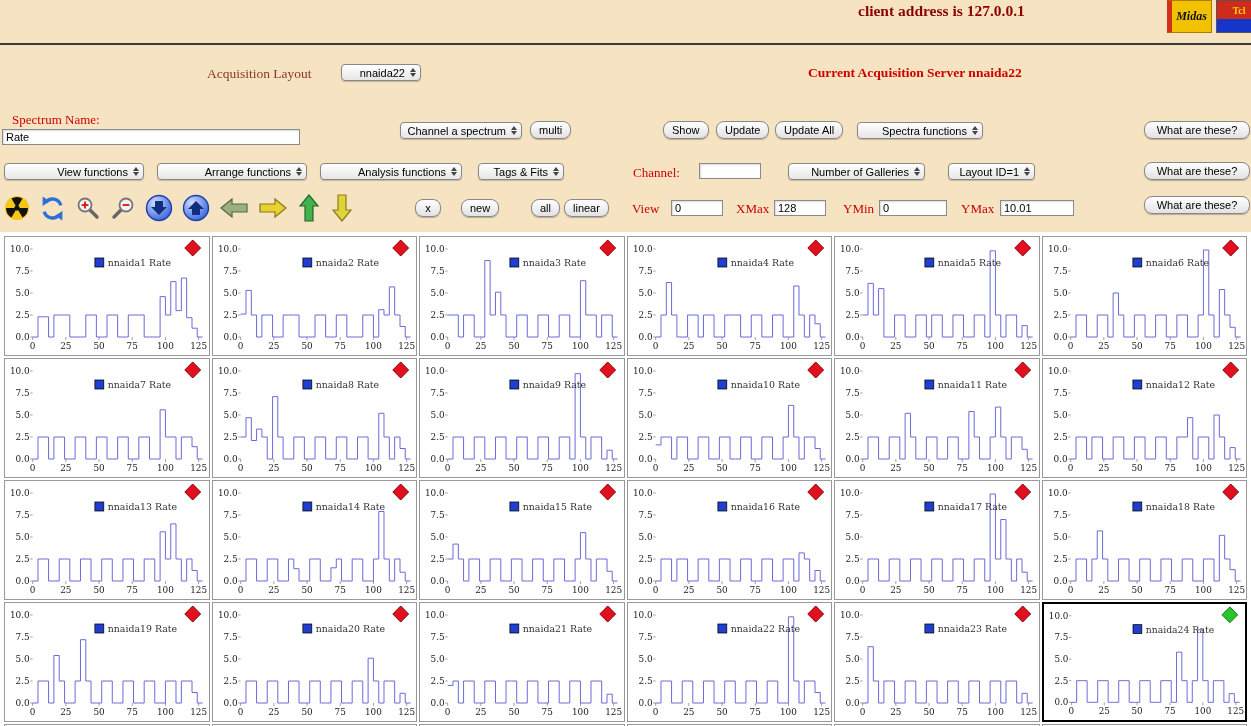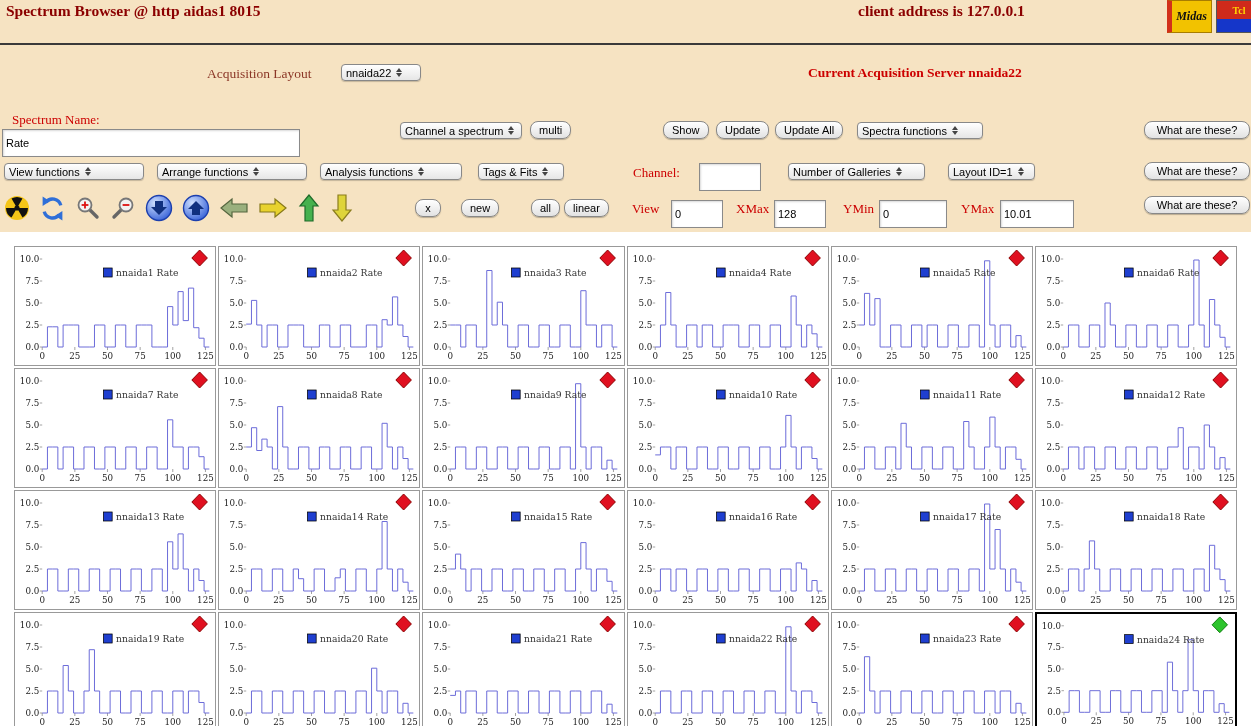--- a/index.html
+++ b/index.html
@@ -8,28 +8,28 @@
   #panel{position:absolute;top:0;left:0;width:1251px;height:232px;background:#f6e3c2}
   #panel > *{position:absolute}
   .hbig{font:bold 15.5px "Liberation Serif",serif;color:#8b0000;white-space:nowrap}
   .brownlab{font:13.5px "Liberation Serif",serif;color:#8b3626;white-space:nowrap}
   .curlab{font:bold 13.5px "Liberation Serif",serif;color:#cc0000;white-space:nowrap}
   .rlab{font:13px "Liberation Serif",serif;color:#cc0000;white-space:nowrap}
   .p-hr{top:43px;left:0;width:1251px;border-top:2px solid #3a3a3a;height:0}
   .btn{font:11px "Liberation Sans",sans-serif;border:1px solid #888;border-radius:8px;
     background:linear-gradient(#ffffff,#e2e2e2);padding:1px 8px;height:18px;
     box-shadow:0 1px 1px rgba(0,0,0,.25);cursor:default;white-space:nowrap}
-  .sel{display:inline-flex;align-items:center;justify-content:flex-start;
+  .sel{display:inline-flex;align-items:center;justify-content:flex-end;
     font:11px "Liberation Sans",sans-serif;border:1px solid #888;border-radius:4px;
     background:linear-gradient(#ffffff,#e6e6e6);height:17px;padding:0 4px;
     box-shadow:0 1px 1px rgba(0,0,0,.2);white-space:nowrap}
   .arrows{display:inline-flex;flex-direction:column;gap:1px;margin-left:5px}
   .tu{width:0;height:0;border-left:3px solid transparent;border-right:3px solid transparent;border-bottom:4px solid #444}
   .td{width:0;height:0;border-left:3px solid transparent;border-right:3px solid transparent;border-top:4px solid #444}
-  .txt{font:11px "Liberation Sans",sans-serif;border:1px solid #8a8a8a;background:#fff;height:28px;
+  .txt{font:11px "Liberation Sans",sans-serif;border:1px solid #8a8a8a;background:#fff;height:16px;
     padding:0 3px;box-shadow:inset 1px 1px 2px rgba(0,0,0,.15)}
   .icon{display:inline-flex;align-items:center}
   
   .p-title{left:6px;top:2px}.p-client{left:858px;top:2px}
   .p-logo1{left:1167px;top:0}.p-logo2{left:1216px;top:0}
   .p-acqlab{left:207px;top:66px}.p-acqsel{left:341px;top:64px;width:80px}.p-cursrv{left:808px;top:65px}
   .p-namelab{left:12px;top:112px}.p-nameinp{left:2px;top:129px;width:298px}
   .p-selspec{left:400px;top:122px;width:122px}.p-multi{left:530px;top:121px}
   .p-show{left:663px;top:121px}.p-update{left:716px;top:121px}.p-updall{left:775px;top:121px}
   .p-specfn{left:857px;top:122px;width:126px}.p-what1{left:1144px;top:121px;width:106px}
@@ -49,33 +49,32 @@
   
   .logo-midas{width:45px;height:33px;background:#f2c200;border:1px solid #a87d00;border-left:5px solid #d2301a;
     display:flex;align-items:center;justify-content:center;font:bold italic 12px "Liberation Serif",serif;color:#111}
   .logo-tcl{width:46px;height:33px;display:flex;flex-direction:column;border:1px solid #555}
   .logo-tcl .t{flex:1.4;background:#cf2a1b;color:#ffd400;font:bold 10px "Liberation Serif",serif;
     display:flex;align-items:center;justify-content:center}
   .logo-tcl .b{flex:1;background:#1536c9}
   
   #gallery{position:absolute;top:232px;left:0;width:1251px;height:494px;background:#fff;
     display:grid;grid-template-columns:repeat(6,1fr);grid-auto-rows:120px;gap:2px;
-    padding:14px;overflow:hidden}
+    padding:4px;overflow:hidden}
   .plot{border:1px solid #999;background:#fff;position:relative}
   .plot.selected{border:2px solid #000}
   .plot svg{width:100%;height:100%;display:block}
   .tick{font:9px "DejaVu Serif",serif;fill:#222}
   .leg{font:9.5px "DejaVu Serif",serif;fill:#333}
   .tl{stroke:#777;stroke-width:0.7}
 </style>
 </head>
 <body>
 
 <div id="panel">
-  <div class="hbig p-title">Spectrum Browser @ http aidas1 8015</div>
   <div class="hbig p-client">client address is 127.0.0.1</div>
   <div class="logo-midas p-logo1">
       <span>Midas</span>
     </div>
   <div class="logo-tcl p-logo2">
       <span class="t">Tcl</span>
       <span class="b"></span>
     </div>
   <div class="p-hr"></div>
 

